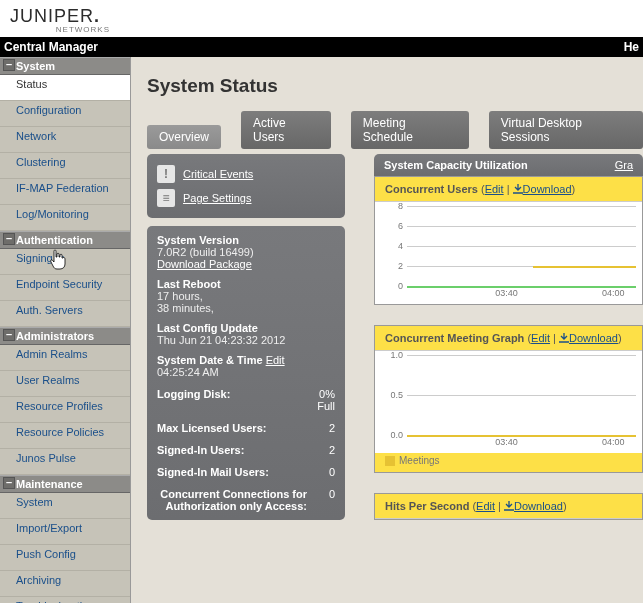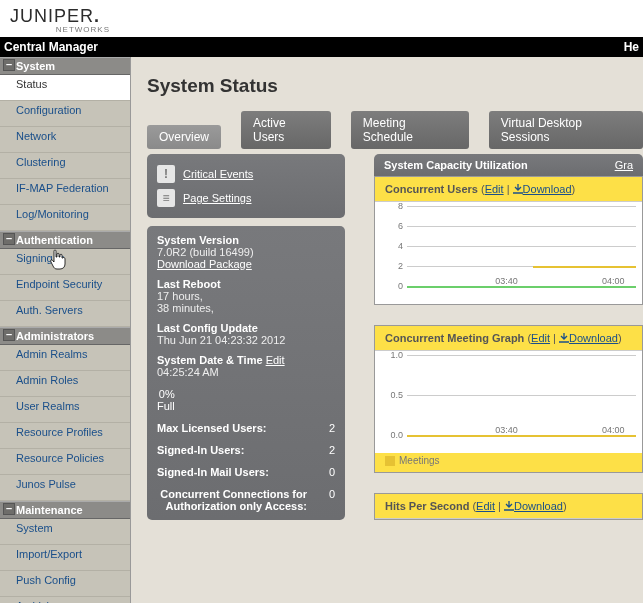--- a/index.html
+++ b/index.html
@@ -107,21 +107,21 @@
   .sub-head .links{ font-weight:normal;}
   .sub-head a{ color:#1a4f8a; text-decoration:underline; cursor:pointer;}
   .dl-icon{ display:inline-block; width:10px;height:10px; position:relative; top:1px;}
   .dl-icon svg{ width:10px;height:10px; fill:#1a4f8a;}
   .chart{
     height:102px; padding:4px 6px 2px 32px; position:relative; background:#fff;
   }
   .chart .grid{ position:absolute; left:32px; right:6px; top:4px; bottom:18px;}
   .gridline{ position:absolute; left:0; right:0; border-top:1px solid #ccc;}
   .ylab{ position:absolute; left:-26px; font-size:9px; color:#777; width:22px; text-align:right;}
-  .xlab{ position:absolute; bottom:18px; font-size:9px; color:#777;}
+  .xlab{ position:absolute; bottom:6px; font-size:9px; color:#777;}
   .line{ position:absolute; height:2px; }
   .leg{ padding:2px 10px 6px 10px; font-size:10px; color:#777;}
   .leg .sw{ display:inline-block; width:10px;height:10px; margin-right:4px; vertical-align:middle;}
   .cursor-hand{
     position:absolute; left:49px; top:248px; width:20px; height:22px;
     pointer-events:none; z-index:99;
   }
 </style>
 </head>
 <body>
@@ -148,21 +148,20 @@
       <div class="nav-item">Network</div>
       <div class="nav-item">Clustering</div>
       <div class="nav-item">IF-MAP Federation</div>
       <div class="nav-item">Log/Monitoring</div>
       <div class="nav-sec">Authentication</div>
       <div class="nav-item">Signing In</div>
       <div class="nav-item">Endpoint Security</div>
       <div class="nav-item">Auth. Servers</div>
       <div class="nav-sec">Administrators</div>
       <div class="nav-item">Admin Realms</div>
-      <div class="nav-item">Admin Roles</div>
       <div class="nav-item">User Realms</div>
       <div class="nav-item">Resource Profiles</div>
       <div class="nav-item">Resource Policies</div>
       <div class="nav-item">Junos Pulse</div>
       <div class="nav-sec">Maintenance</div>
       <div class="nav-item">System</div>
       <div class="nav-item">Import/Export</div>
       <div class="nav-item">Push Config</div>
       <div class="nav-item">Archiving</div>
       <div class="nav-item">Troubleshooting</div>
@@ -203,20 +202,21 @@
           <div class="label">Last Config Update</div>
           <div class="val">Thu Jun 21 04:23:32 2012</div>
 
           <div class="label">
             <span>System Date &amp; Time</span>
             <a href="#" style="font-weight:normal">Edit</a>
           </div>
           <div class="val">04:25:24 AM</div>
 
           <div class="metric-row">
+            <span>Logging Disk:</span>
             <span class="num" style="text-align:right">
               <span>0%</span><br>
               <span>Full</span>
             </span>
           </div>
 
           <div id="metrics">
               <div class="metric-row">
                 <span style="max-width: 150px;">Max Licensed Users:</span>
                 <span class="num">2</span>

